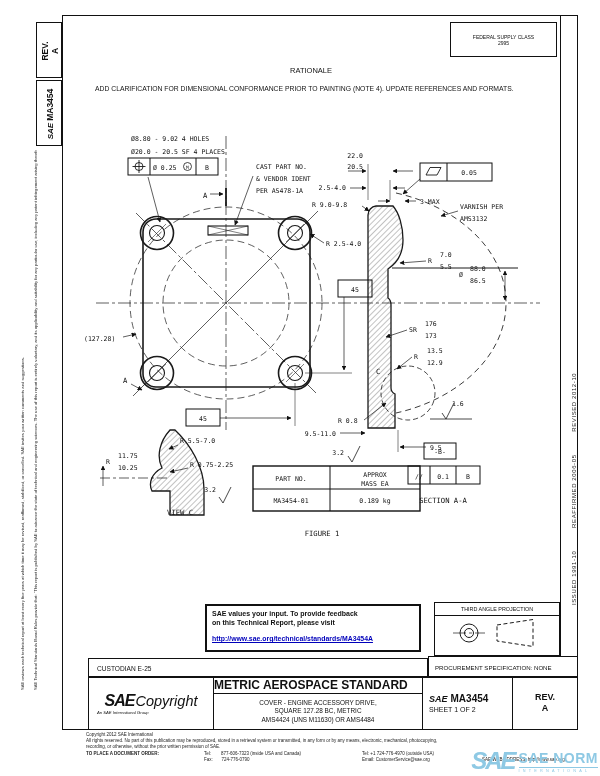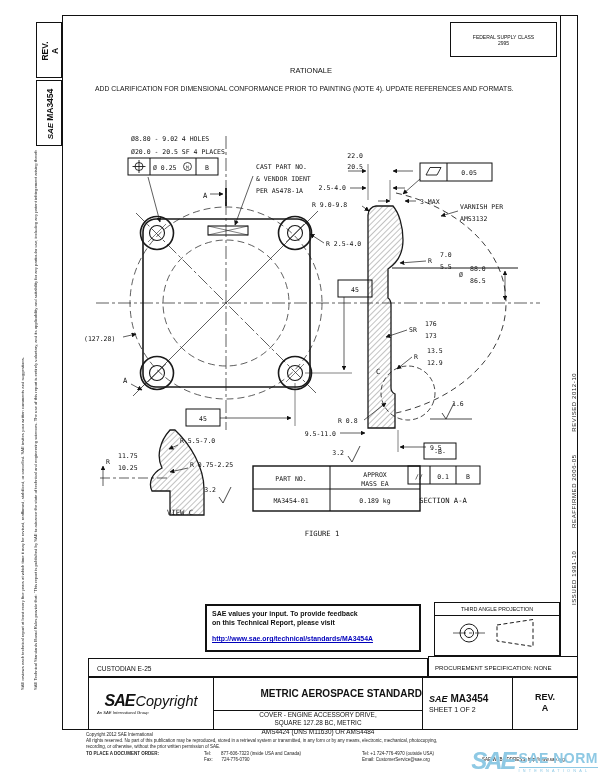--- a/index.html
+++ b/index.html
@@ -297,21 +297,21 @@
 
   <div class="abs frame" style="left:88px;top:676px;width:490px;height:54px;display:flex;">
     <div style="width:125px;border-right:1.5px solid #111;box-sizing:border-box;display:flex;flex-direction:column;align-items:center;justify-content:center;">
       <div style="display:flex;align-items:baseline;">
         <span style="font-weight:900;font-style:italic;font-size:16px;letter-spacing:-1px;">SAE</span>
         <span style="font-style:italic;font-size:14.5px;margin-left:1px;">Copyright</span>
       </div>
       <span style="font-size:4.2px;font-style:italic;align-self:flex-start;margin-left:8px;">An SAE International Group</span>
     </div>
     <div style="width:209px;border-right:1.5px solid #111;box-sizing:border-box;display:flex;flex-direction:column;">
-      <div style="border-bottom:1.5px solid #111;font-weight:bold;font-size:10px;text-align:right;padding:11px 0;">METRIC AEROSPACE STANDARD</div>
+      <div style="border-bottom:1.5px solid #111;font-weight:bold;font-size:12px;text-align:left;padding:1px 0;">METRIC AEROSPACE STANDARD</div>
       <div style="flex:1;display:flex;flex-direction:column;align-items:center;justify-content:center;font-size:6.4px;line-height:8.3px;text-align:center;">
         <span>COVER - ENGINE ACCESSORY DRIVE,</span>
         <span>SQUARE  127.28 BC, METRIC</span>
         <span>AMS4424 (UNS M11630) OR AMS4484</span>
       </div>
     </div>
     <div style="width:90px;border-right:1.5px solid #111;box-sizing:border-box;display:flex;flex-direction:column;justify-content:center;padding-left:6px;">
       <div style="display:flex;align-items:baseline;gap:3px;">
         <span style="font-weight:900;font-style:italic;font-size:9px;">SAE</span>
         <span style="font-weight:bold;font-size:10px;">MA3454</span>

